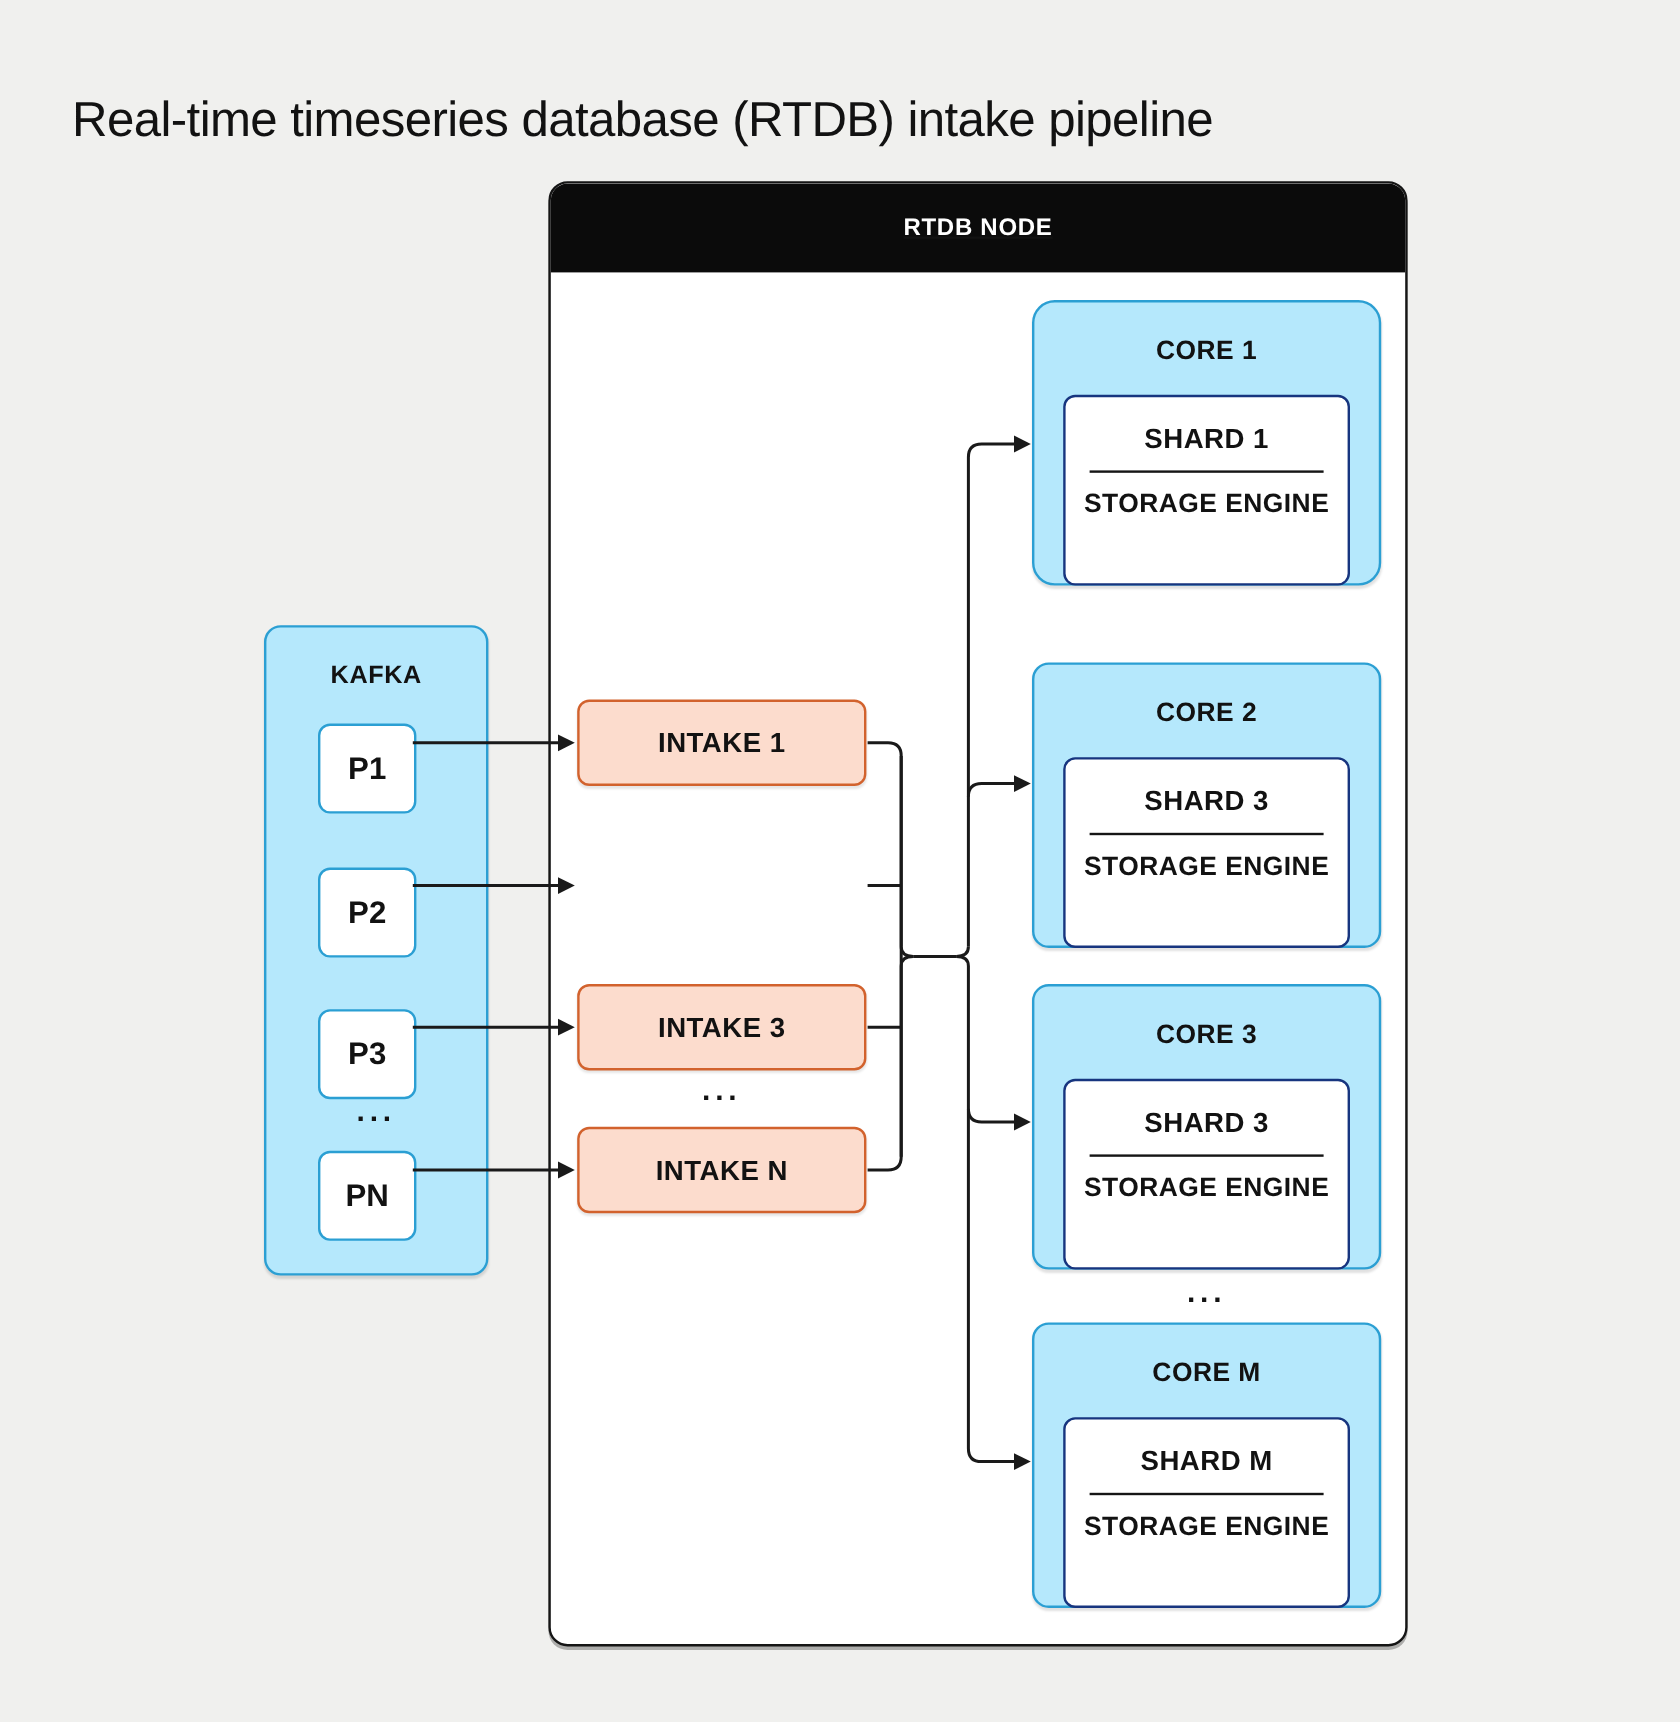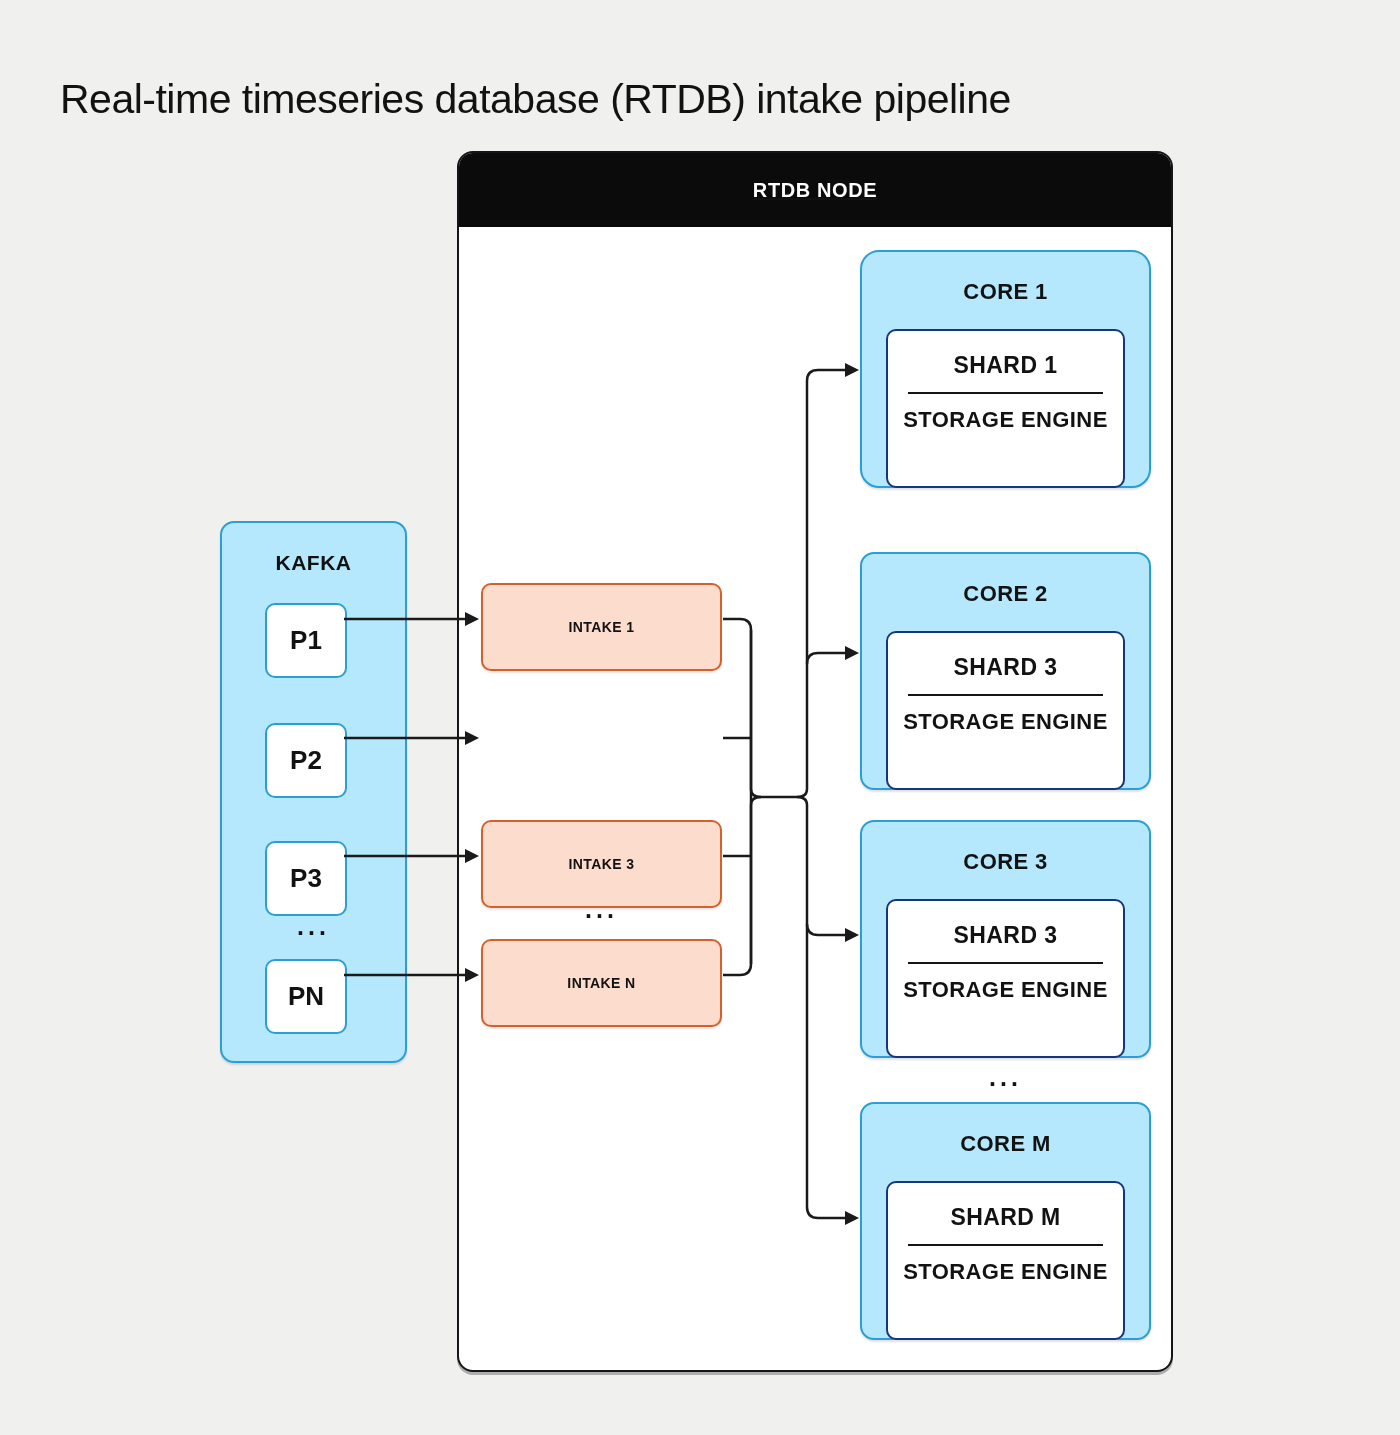--- a/index.html
+++ b/index.html
@@ -108,28 +108,28 @@
     font-weight: 800;
     letter-spacing: 4px;
     color: var(--text);
     line-height: 30px;
   }
   .kafka-ellipsis { left: 0; width: 100%; top: 388px; }
   .intake-box {
     position: absolute;
     left: 481px;
     width: 241px;
-    height: 88px;
+    height: 72px;
     background: var(--peach-fill);
     border: 2px solid var(--peach-border);
     border-radius: 10px;
     display: flex;
     align-items: center;
     justify-content: center;
-    font-size: 14px;
+    font-size: 23px;
     font-weight: 800;
     letter-spacing: 0.4px;
     box-shadow: 0 2px 2px rgba(0,0,0,0.10);
   }
   .intake-1 { top: 583px; }
   .intake-2 { top: 702px; }
   .intake-3 { top: 820px; }
   .intake-n { top: 939px; }
   .intake-ellipsis { left: 481px; width: 241px; top: 894px; }
   .core-box {

